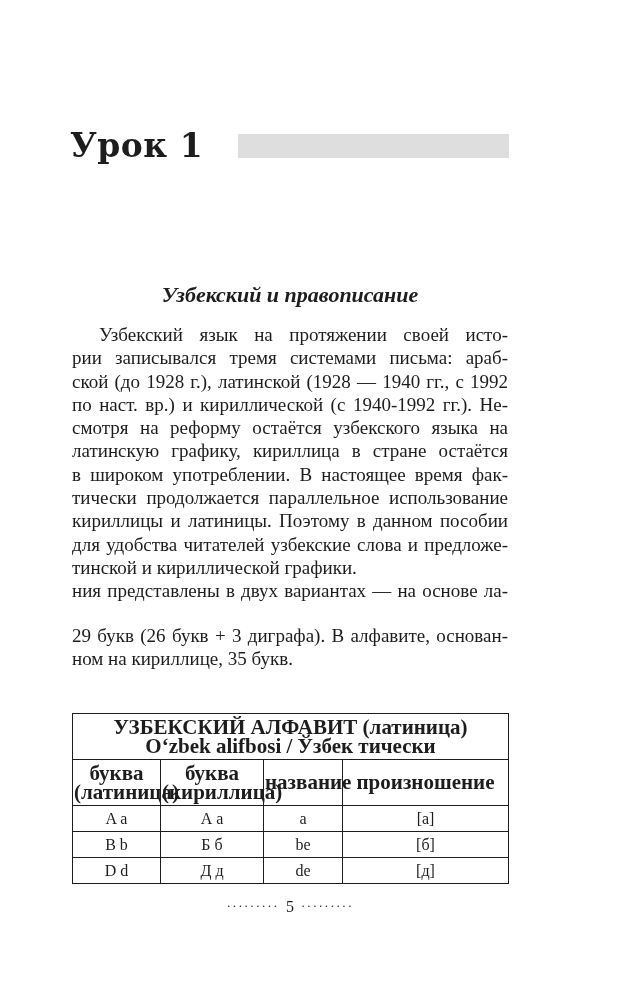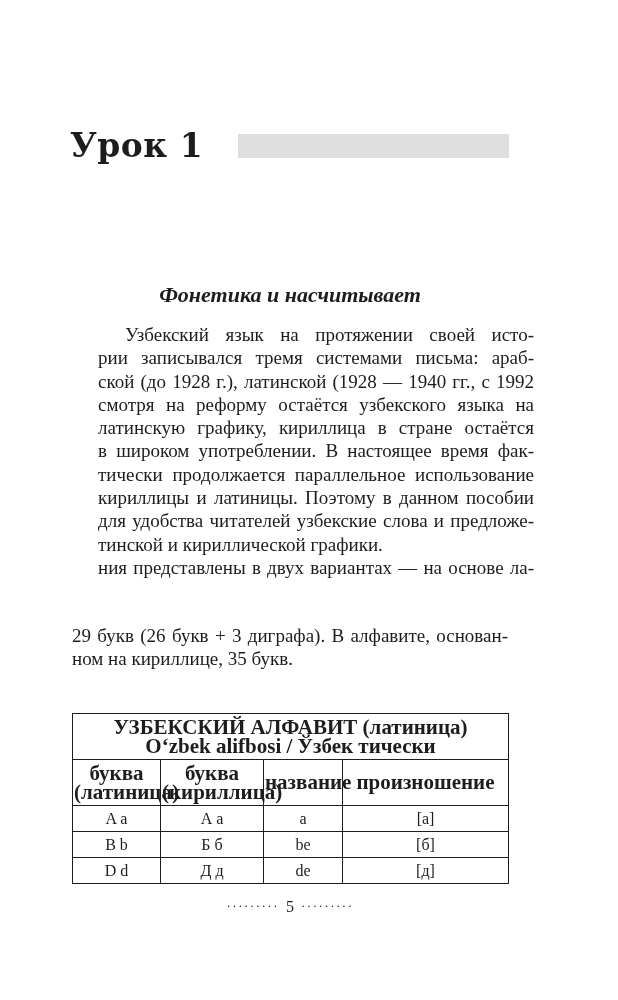--- a/index.html
+++ b/index.html
@@ -26,21 +26,21 @@
     background:#dedede;
   }
   
   .section-title {
     position:absolute; left:72px; top:282px; width:436px;
     text-align:center;
     font-size:22px; font-weight:700; font-style:italic;
   }
   
   .text-block { position:absolute; left:72px; width:436px; font-size:19px; }
-  #paragraph-1 { top:323px;margin-left:26px; }
+  #paragraph-1 { top:323px; }
   #paragraph-2 { top:624px; }
   .text-line {
     height:23.3px; line-height:23.3px;
     text-align:justify; text-align-last:justify;
     white-space:nowrap; white-space:normal;
   }
   .text-line.last { text-align-last:left; }
   .text-line.first { text-indent:27px; }
   
   .alphabet-table {
@@ -68,26 +68,27 @@
 </style>
 </head>
 <body>
 
 <div class="page">
 
   <div class="lesson-title">Урок 1</div>
 
   <div class="header-bar"></div>
 
-  <div class="section-title">Фонетика и насчитывает</div>
+  <div class="section-title">Узбекский и правописание</div>
 
   <div class="text-block" id="paragraph-1">
       <div class="text-line first">Узбекский язык на протяжении своей исто-</div>
       <div class="text-line">рии записывался тремя системами письма: араб-</div>
       <div class="text-line">ской (до 1928 г.), латинской (1928 — 1940 гг., с 1992</div>
+      <div class="text-line">по наст. вр.) и кириллической (с 1940-1992 гг.). Не-</div>
       <div class="text-line">смотря на реформу остаётся узбекского языка на</div>
       <div class="text-line">латинскую графику, кириллица в стране остаётся</div>
       <div class="text-line">в широком употреблении. В настоящее время фак-</div>
       <div class="text-line">тически продолжается параллельное использование</div>
       <div class="text-line">кириллицы и латиницы. Поэтому в данном пособии</div>
       <div class="text-line">для удобства читателей узбекские слова и предложе-</div>
       <div class="text-line last">тинской и кириллической графики.</div>
       <div class="text-line">ния представлены в двух вариантах — на основе ла-</div>
     </div>
 

